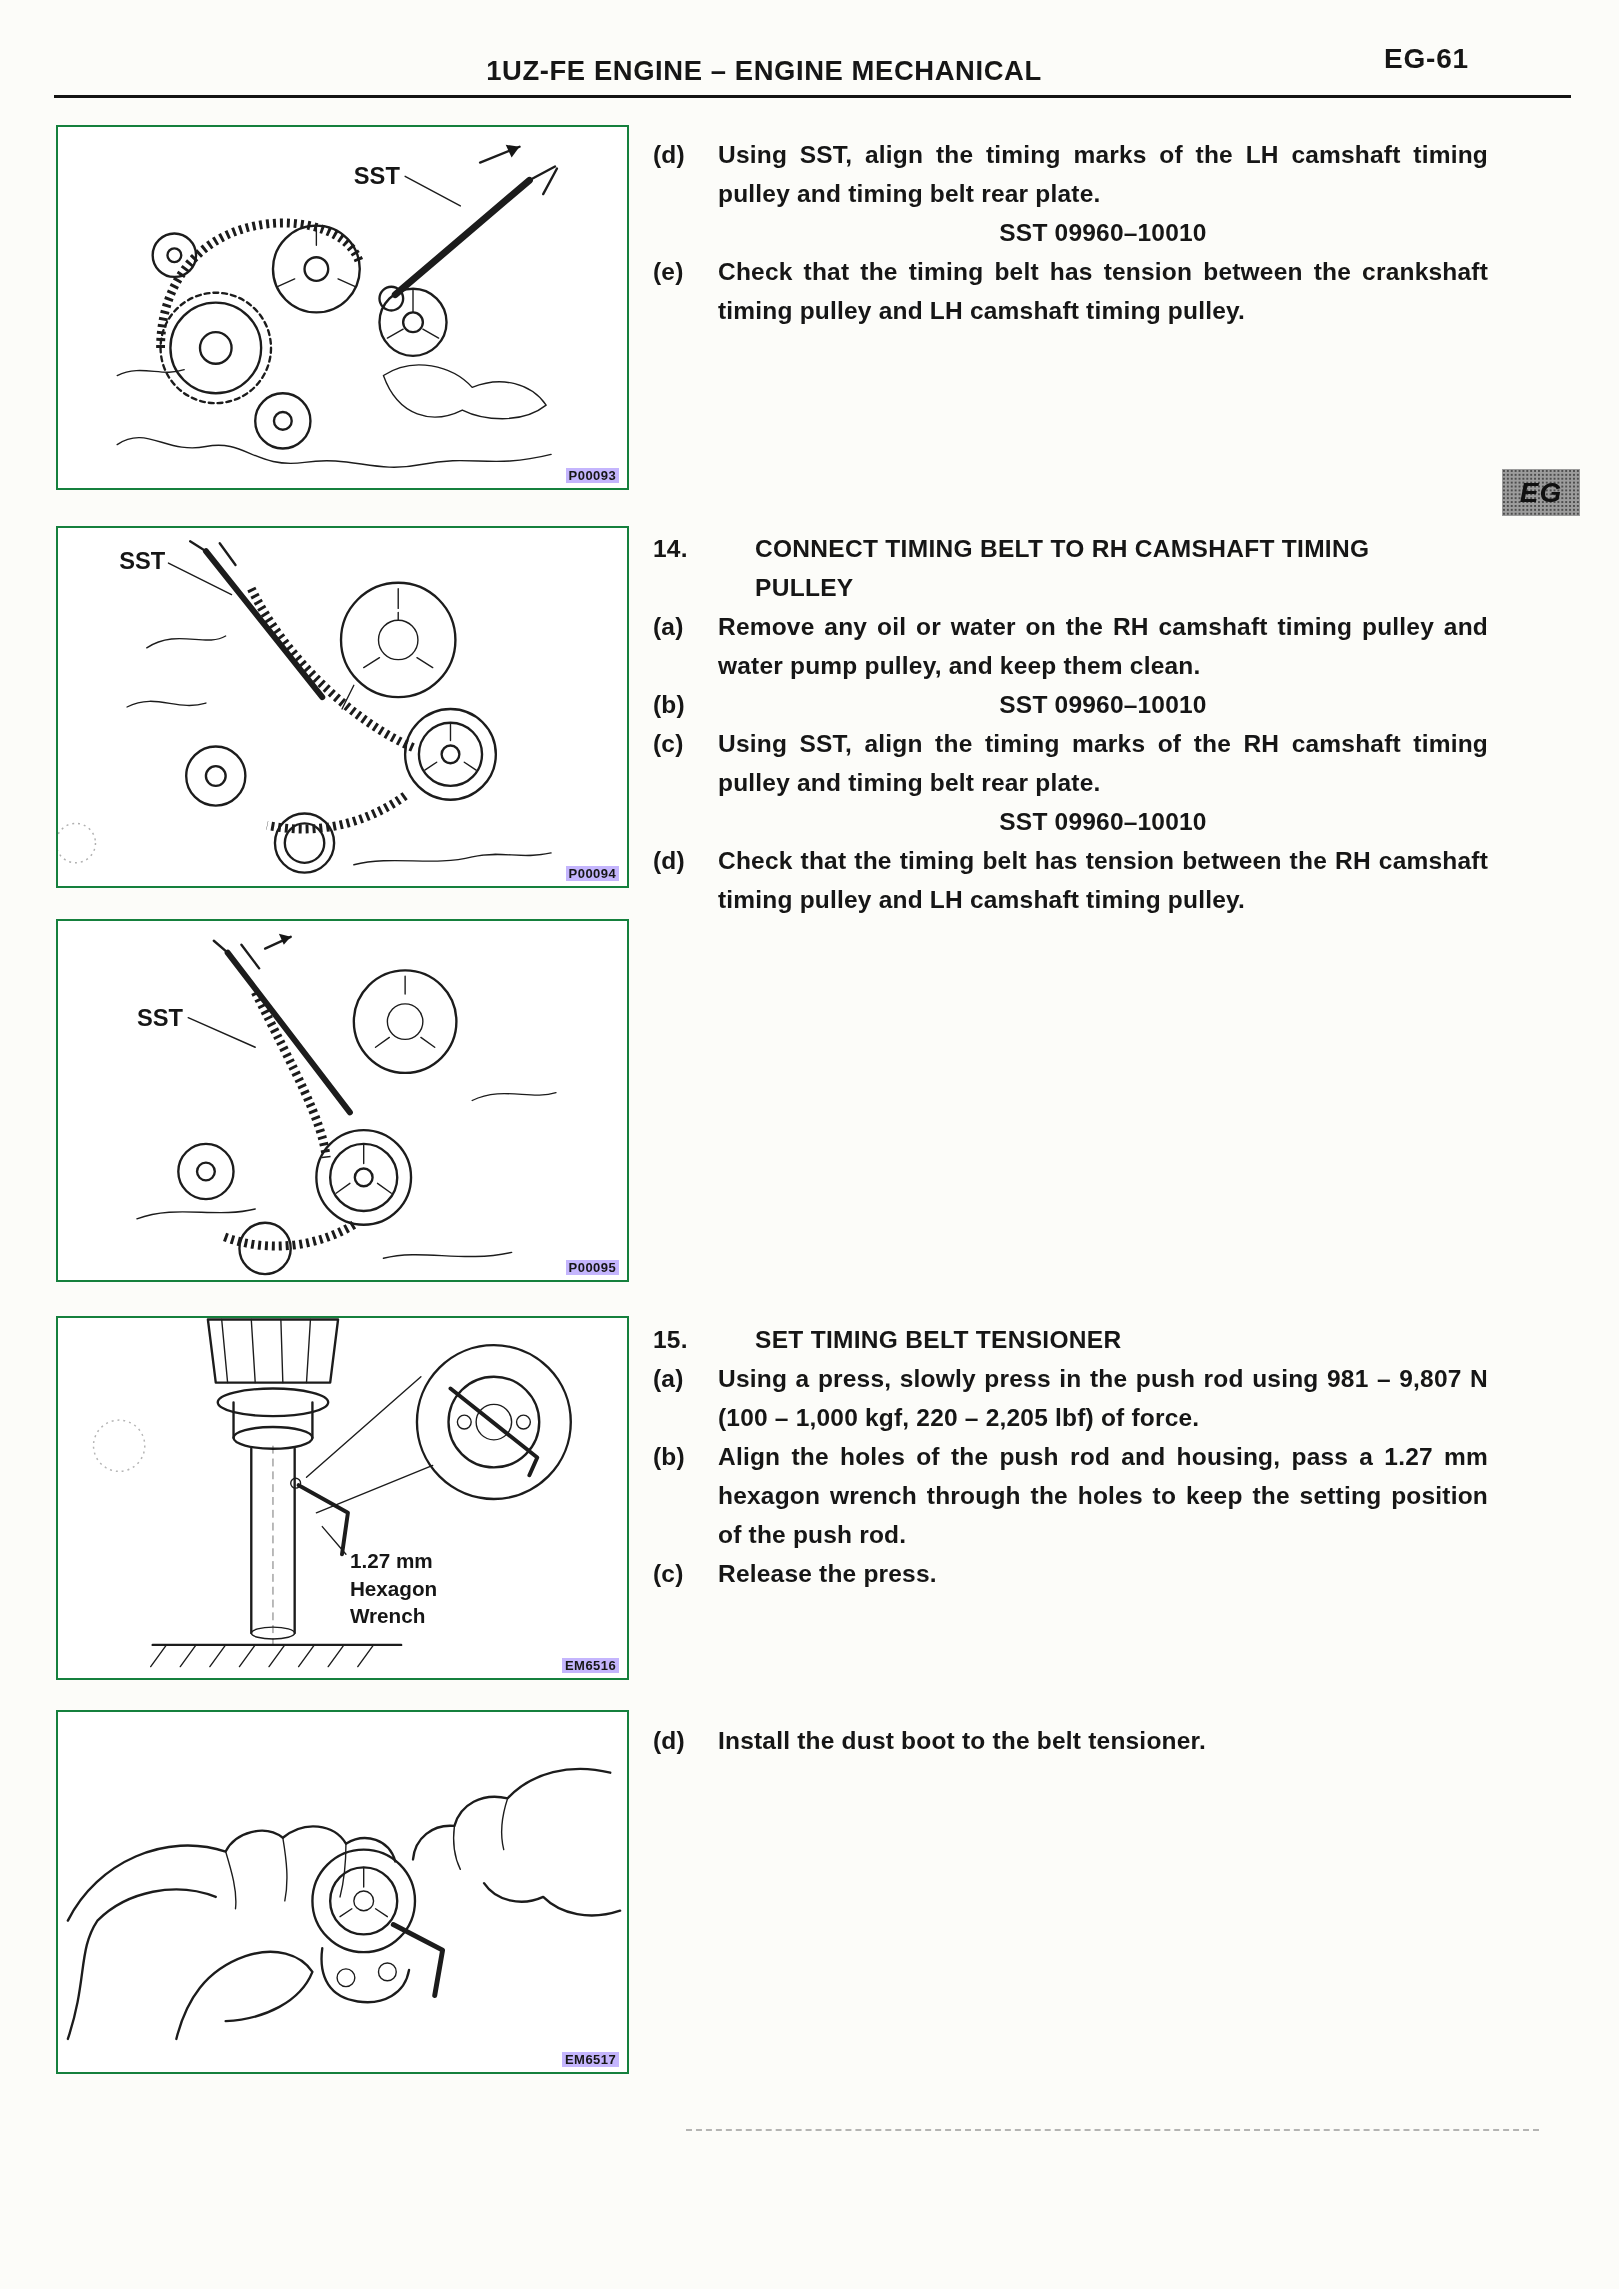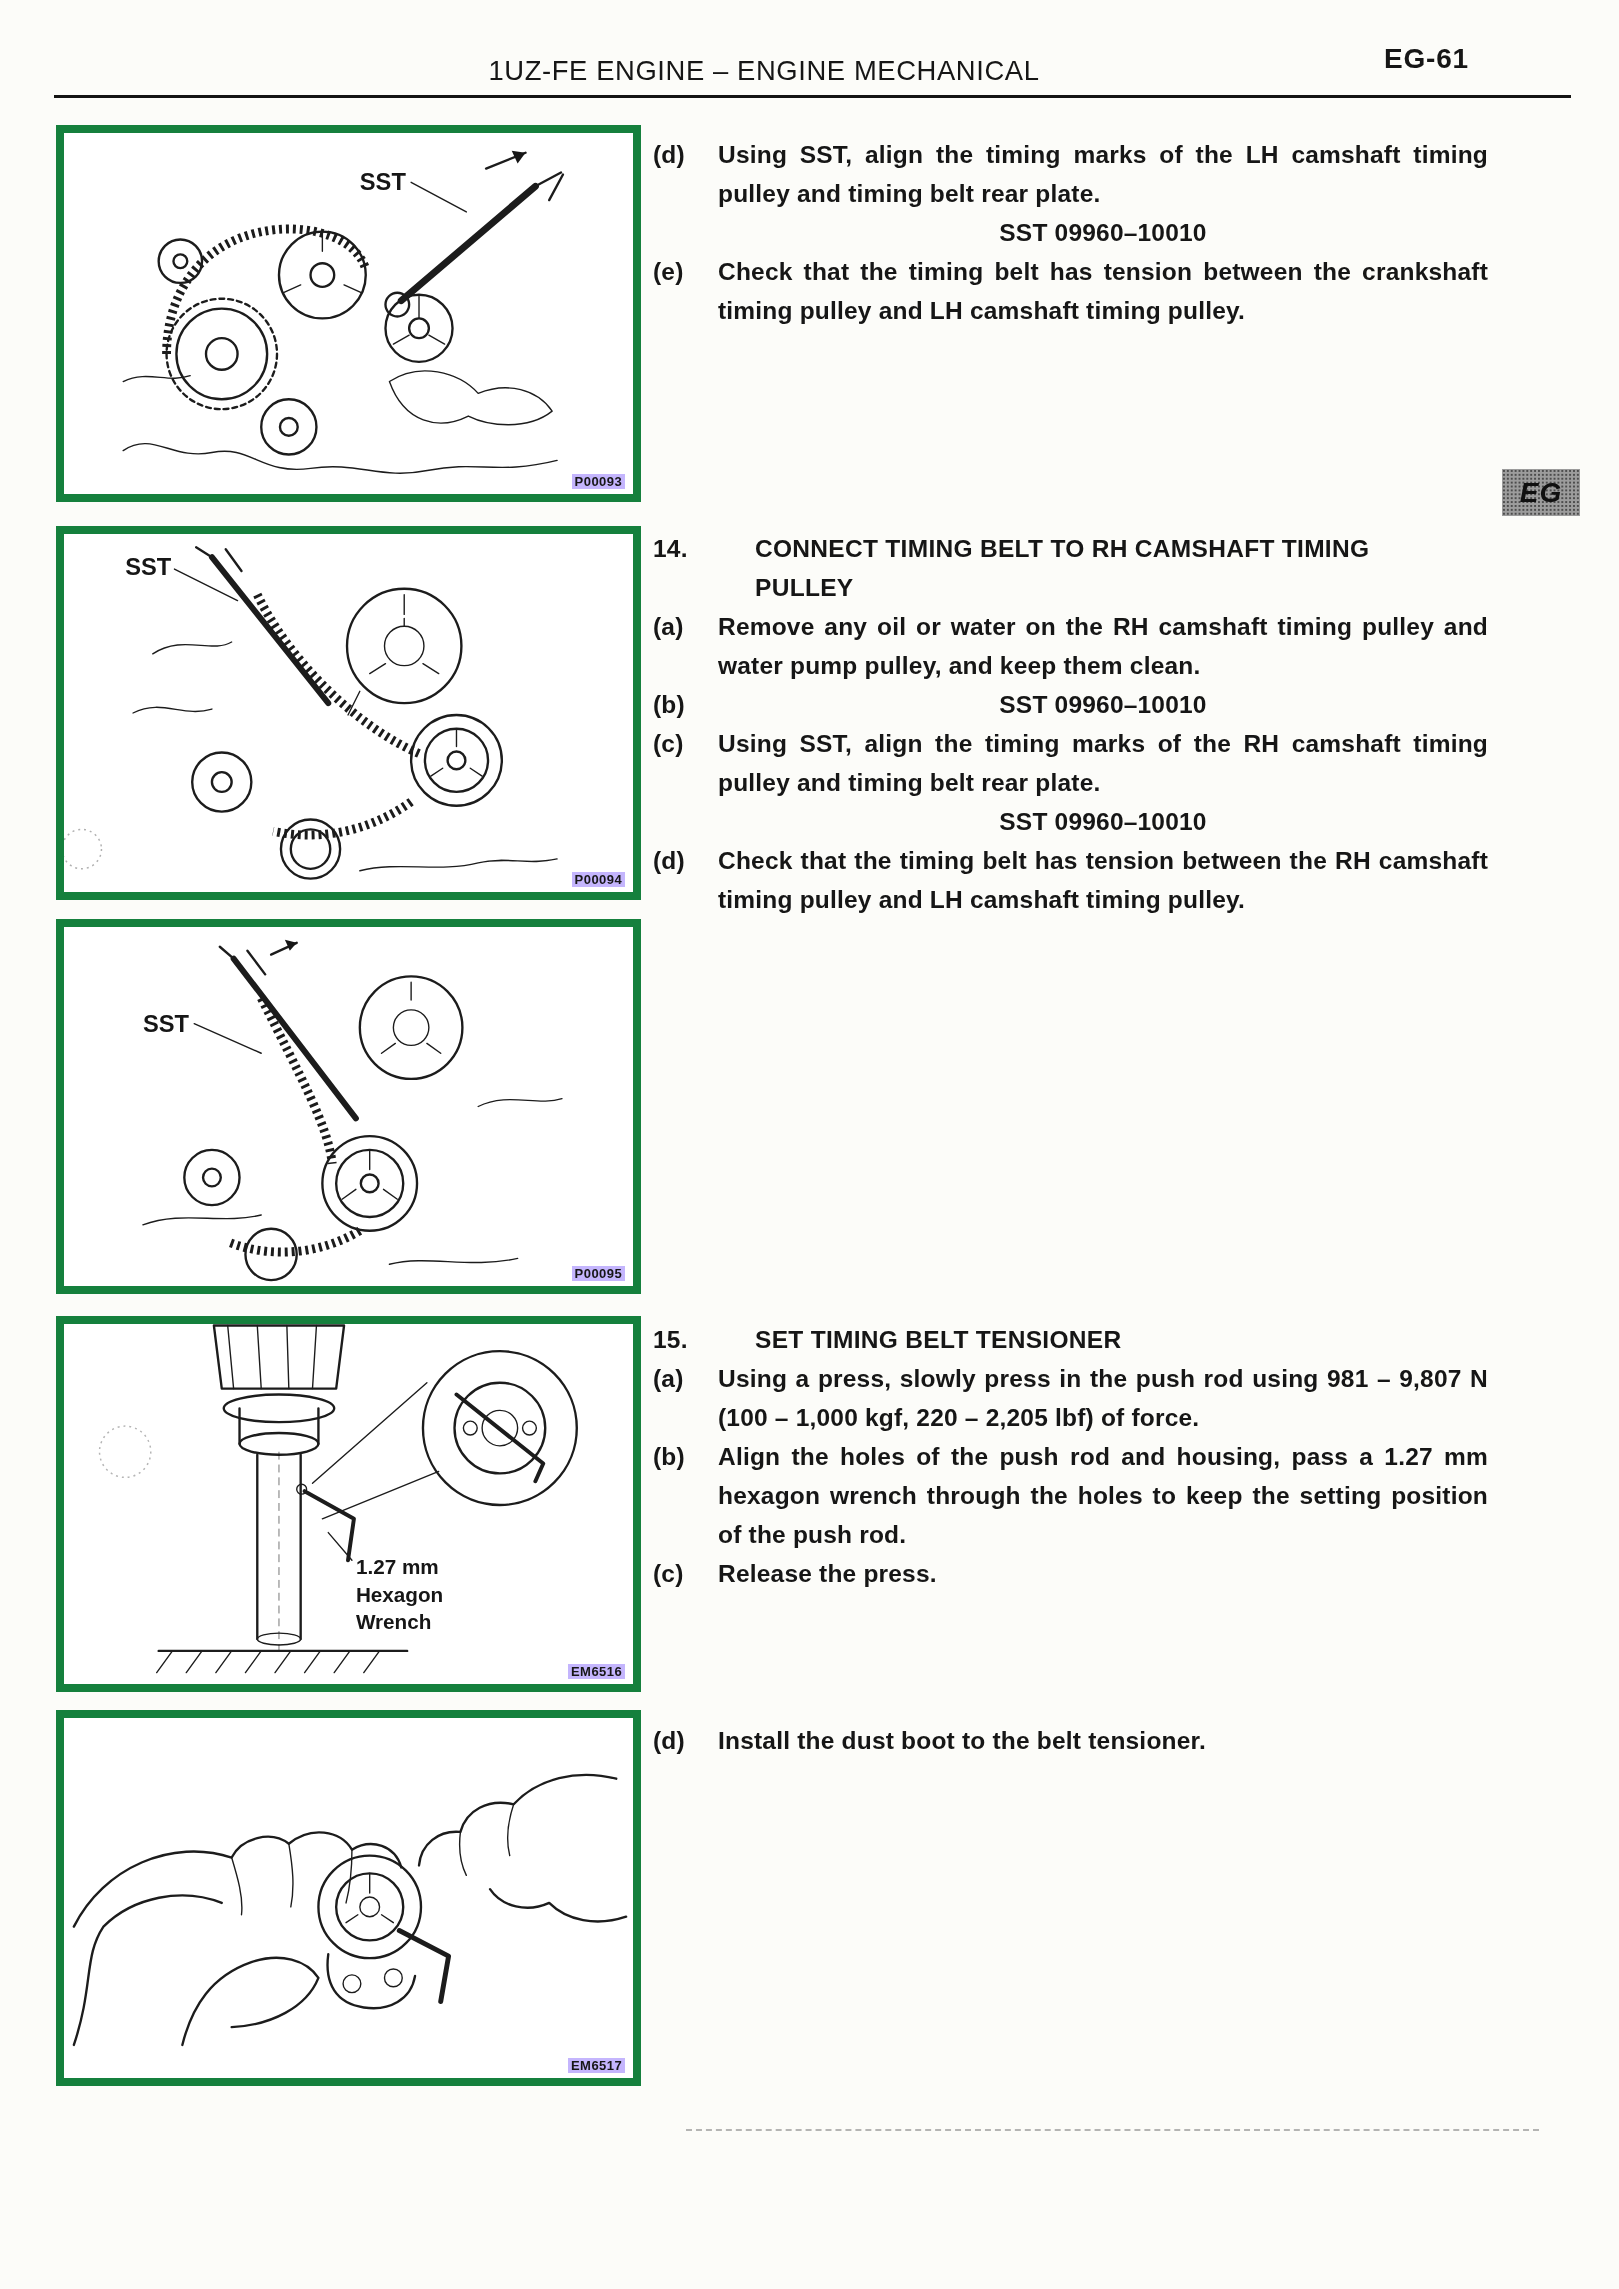--- a/index.html
+++ b/index.html
@@ -5,42 +5,42 @@
   html, body { margin:0; padding:0; }
   body {
     width:1619px; height:2290px; position:relative;
     background:#fcfcf9; color:#161616;
     font-family:"Liberation Sans", sans-serif;
     overflow:hidden;
   }
   
   .hdr-title {
     position:absolute; top:55px; left:421px; width:686px;
-    text-align:center; font-size:27.4px; font-weight:400; letter-spacing:0.6px;
+    text-align:center; font-size:27.4px; font-weight:700; letter-spacing:0.6px;
   }
   .hdr-pagenum {
     position:absolute; top:43px; left:1384px;
     font-size:28px; font-weight:700; letter-spacing:0.8px;
   }
   .hdr-rule {
     position:absolute; top:95px; left:54px; width:1517px; height:2.9px; background:#141414;
   }
   
   .edge-tab {
     position:absolute; top:469px; left:1502px; width:78px; height:47px;
     background-color:#9c9c9c;
     background-image: radial-gradient(#4c4c4c 1px, transparent 1.3px);
     background-size:3.9px 3.9px;
     color:#101010; font-size:28px; font-weight:700; font-style:italic;
     display:flex; align-items:center; justify-content:center; letter-spacing:1px;text-align:center;
   }
   
   .fig {
     position:absolute; left:56px; width:569px; margin:0;
-    border:8px solid #15803d; background:#ffffff;
+    border:2px solid #15803d; background:#ffffff;
   }
   .fig svg { position:absolute; inset:0; width:100%; height:100%; }
   .figcode {
     position:absolute; right:7.8px; bottom:4.9px;
     font-size:13px; font-weight:600; letter-spacing:0.5px; background:#c4b5fd; padding:0 2.9px;
   }
   .ln { fill:none; stroke:#1c1c1c; stroke-width:2.4; stroke-linecap:round; stroke-linejoin:round; }
   .thin { stroke-width:1.4; }
   .belt { fill:none; stroke:#1c1c1c; stroke-width:9; stroke-dasharray:3 4; }
   .figtext { font:700 24px "Liberation Sans", sans-serif; fill:#161616; }

